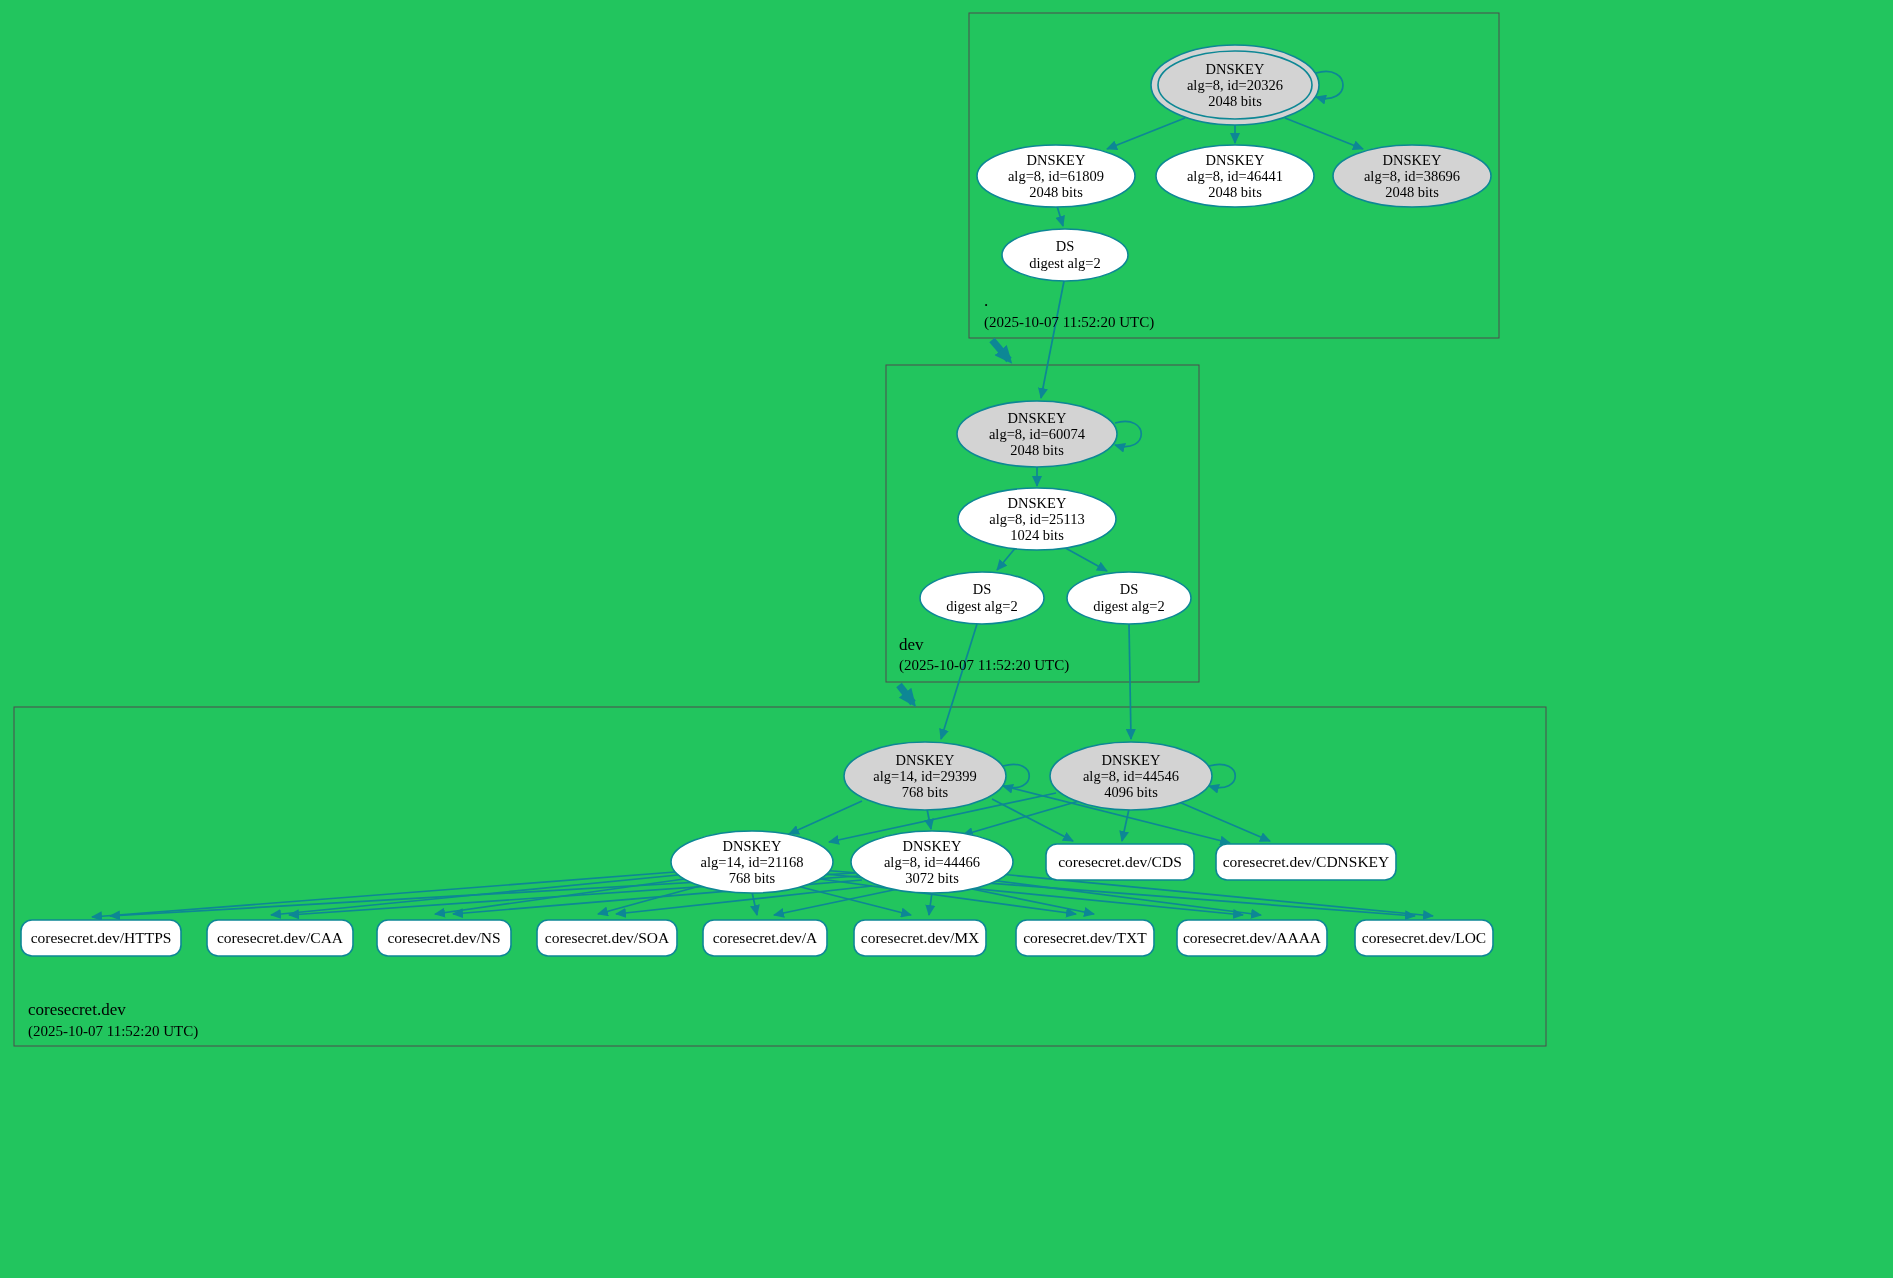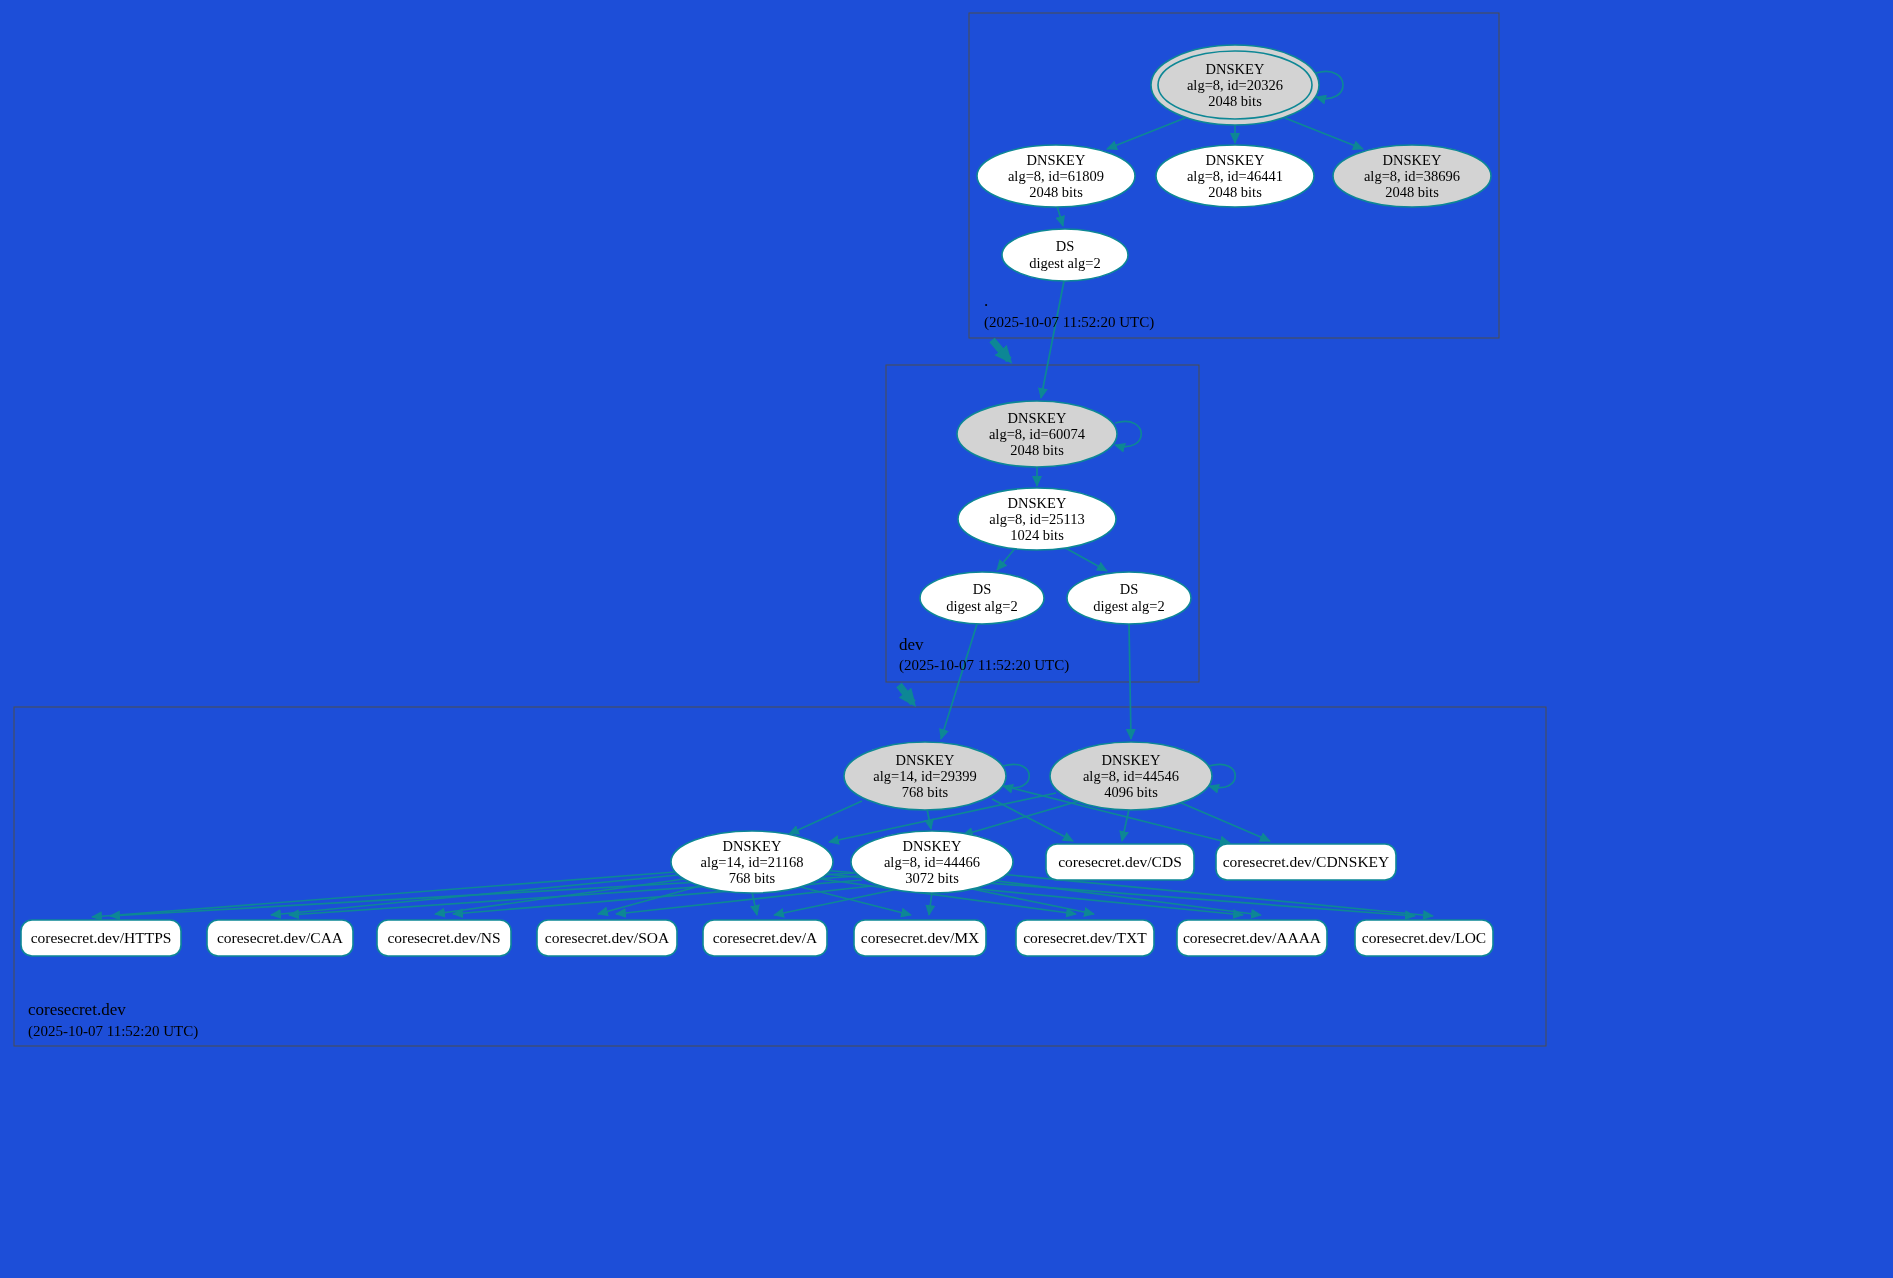--- a/index.html
+++ b/index.html
@@ -1,16 +1,16 @@
 <!DOCTYPE html>
 <html><head>
 <meta charset="utf-8">
 <style>
   html,body{margin:0;padding:0;background:#ffffff;}
-  .canvas{position:relative;width:1893px;height:1278px;background:#1d4ed8;overflow:hidden;}
+  .canvas{position:relative;width:1893px;height:1278px;background:#22c55e;overflow:hidden;}
   svg{display:block;}
   text{font-family:"Liberation Serif","DejaVu Serif",serif;fill:#000000;}
   .nl{font-size:14.5px;text-anchor:middle;}
   .rl{font-size:15.5px;text-anchor:middle;}
   .zn{font-size:17px;text-anchor:start;}
   .zt{font-size:15px;text-anchor:start;}
   .ew{fill:#ffffff;stroke:#0d8795;stroke-width:1.6;}
   .eg{fill:#d3d3d3;stroke:#0d8795;stroke-width:1.6;}
   .rr{fill:#ffffff;stroke:#0d8795;stroke-width:1.6;}
   .edge{fill:none;stroke:#0d8795;stroke-width:1.7;}

